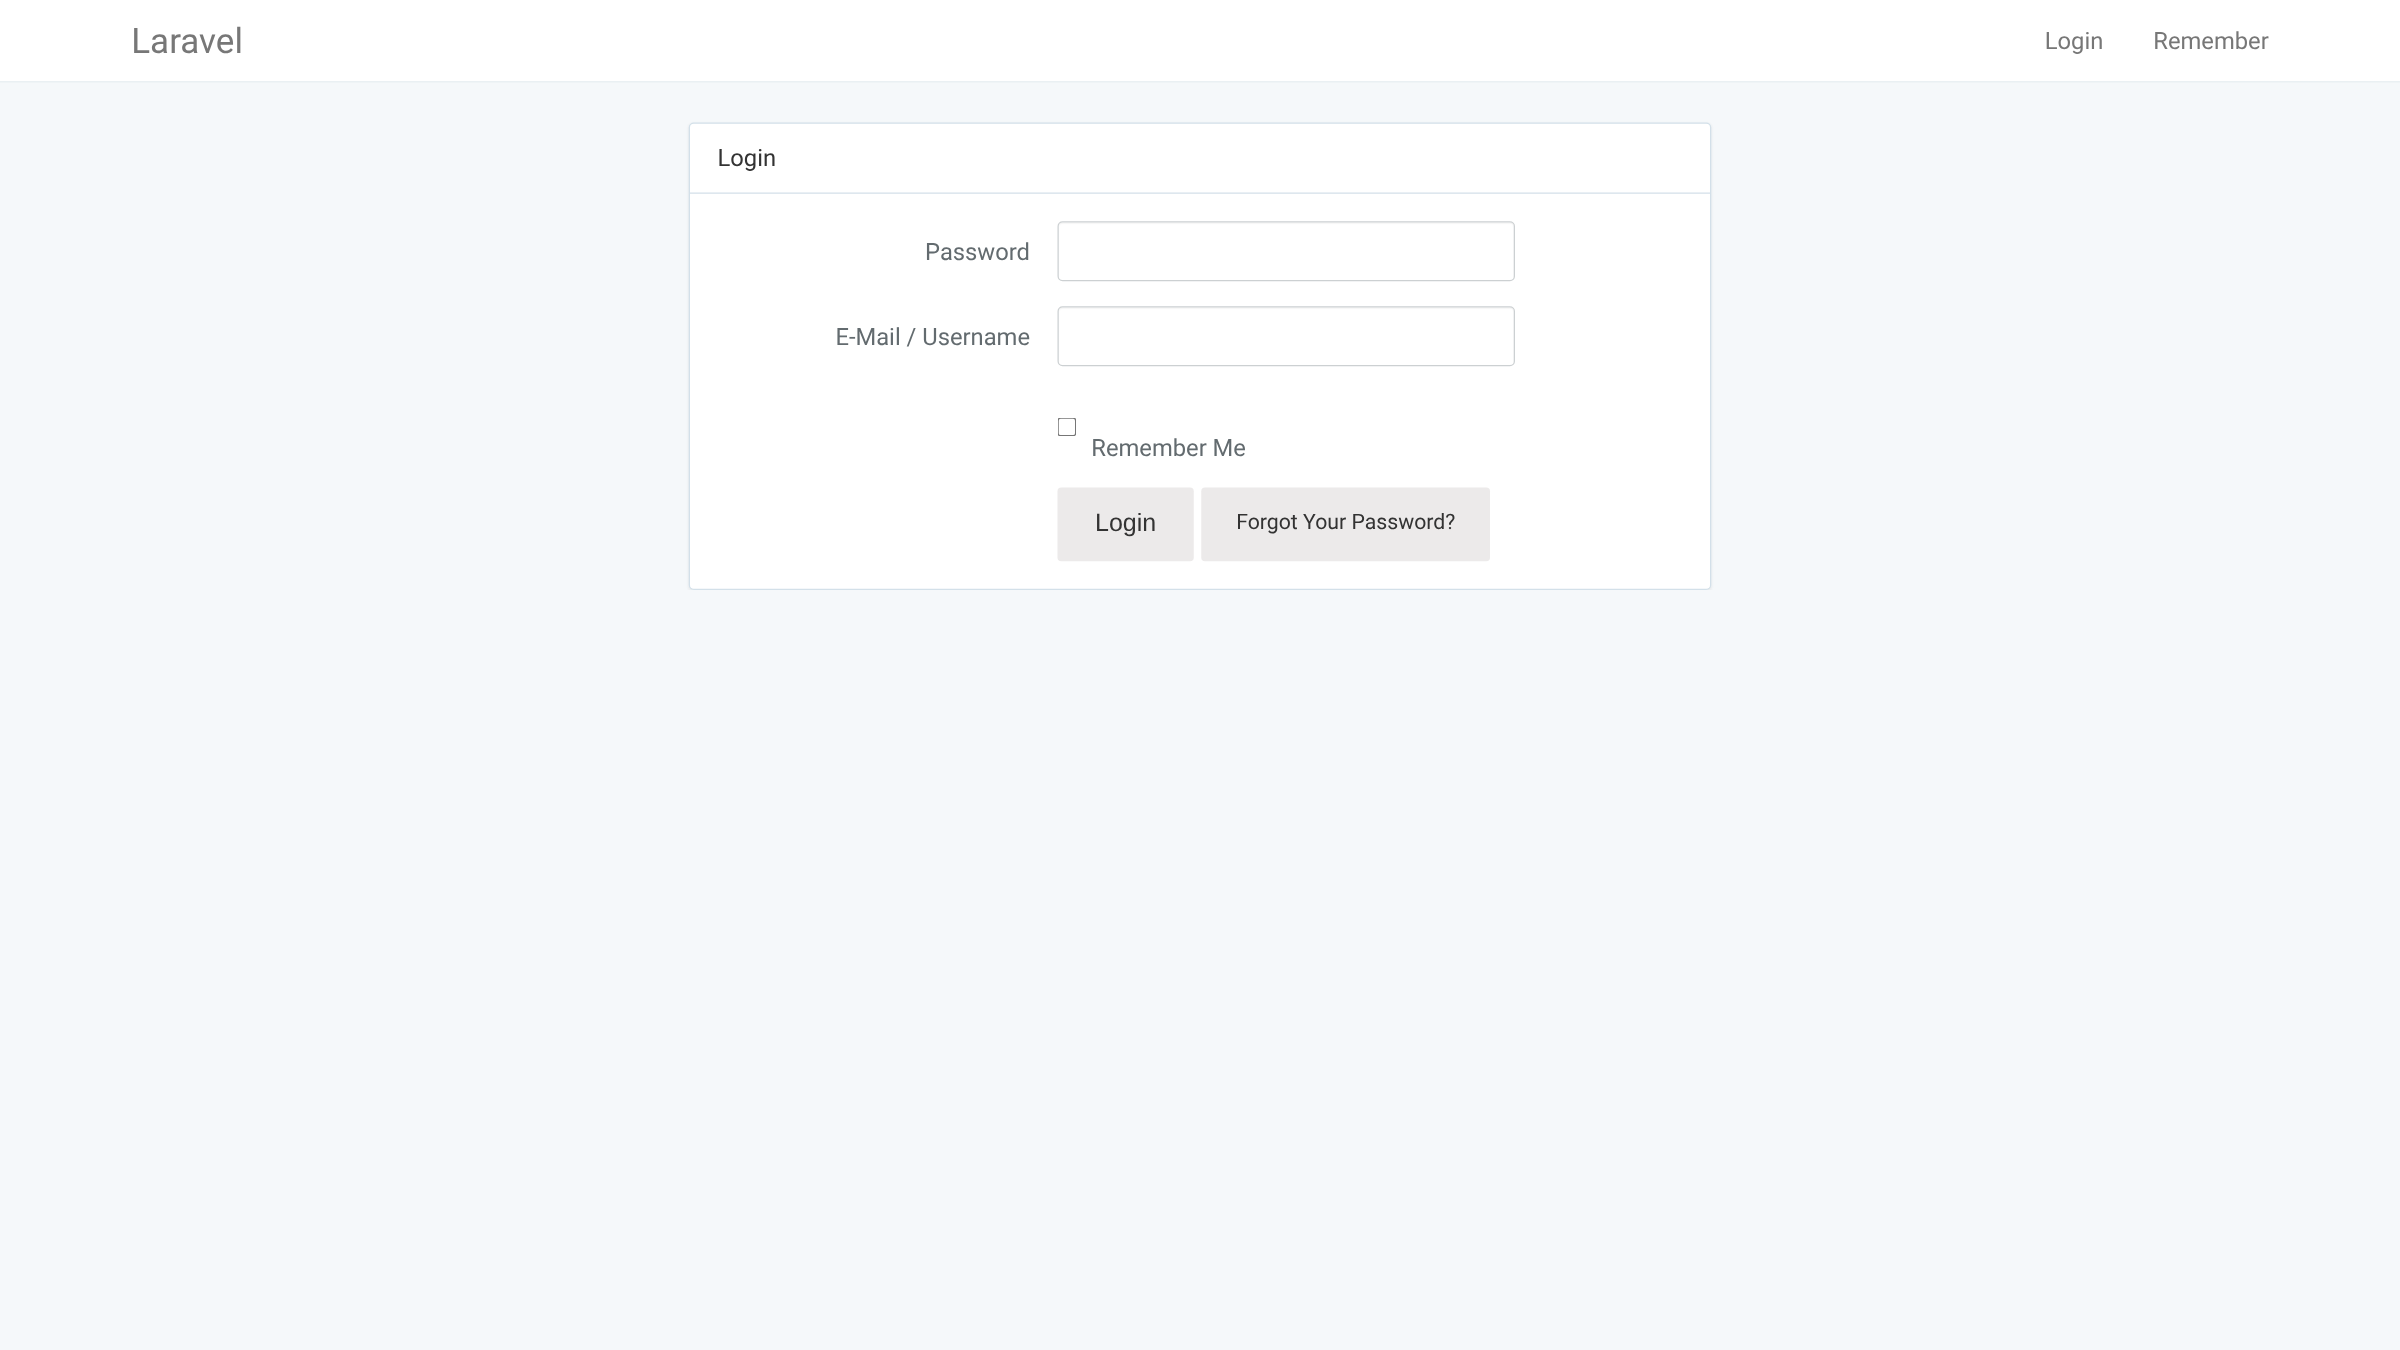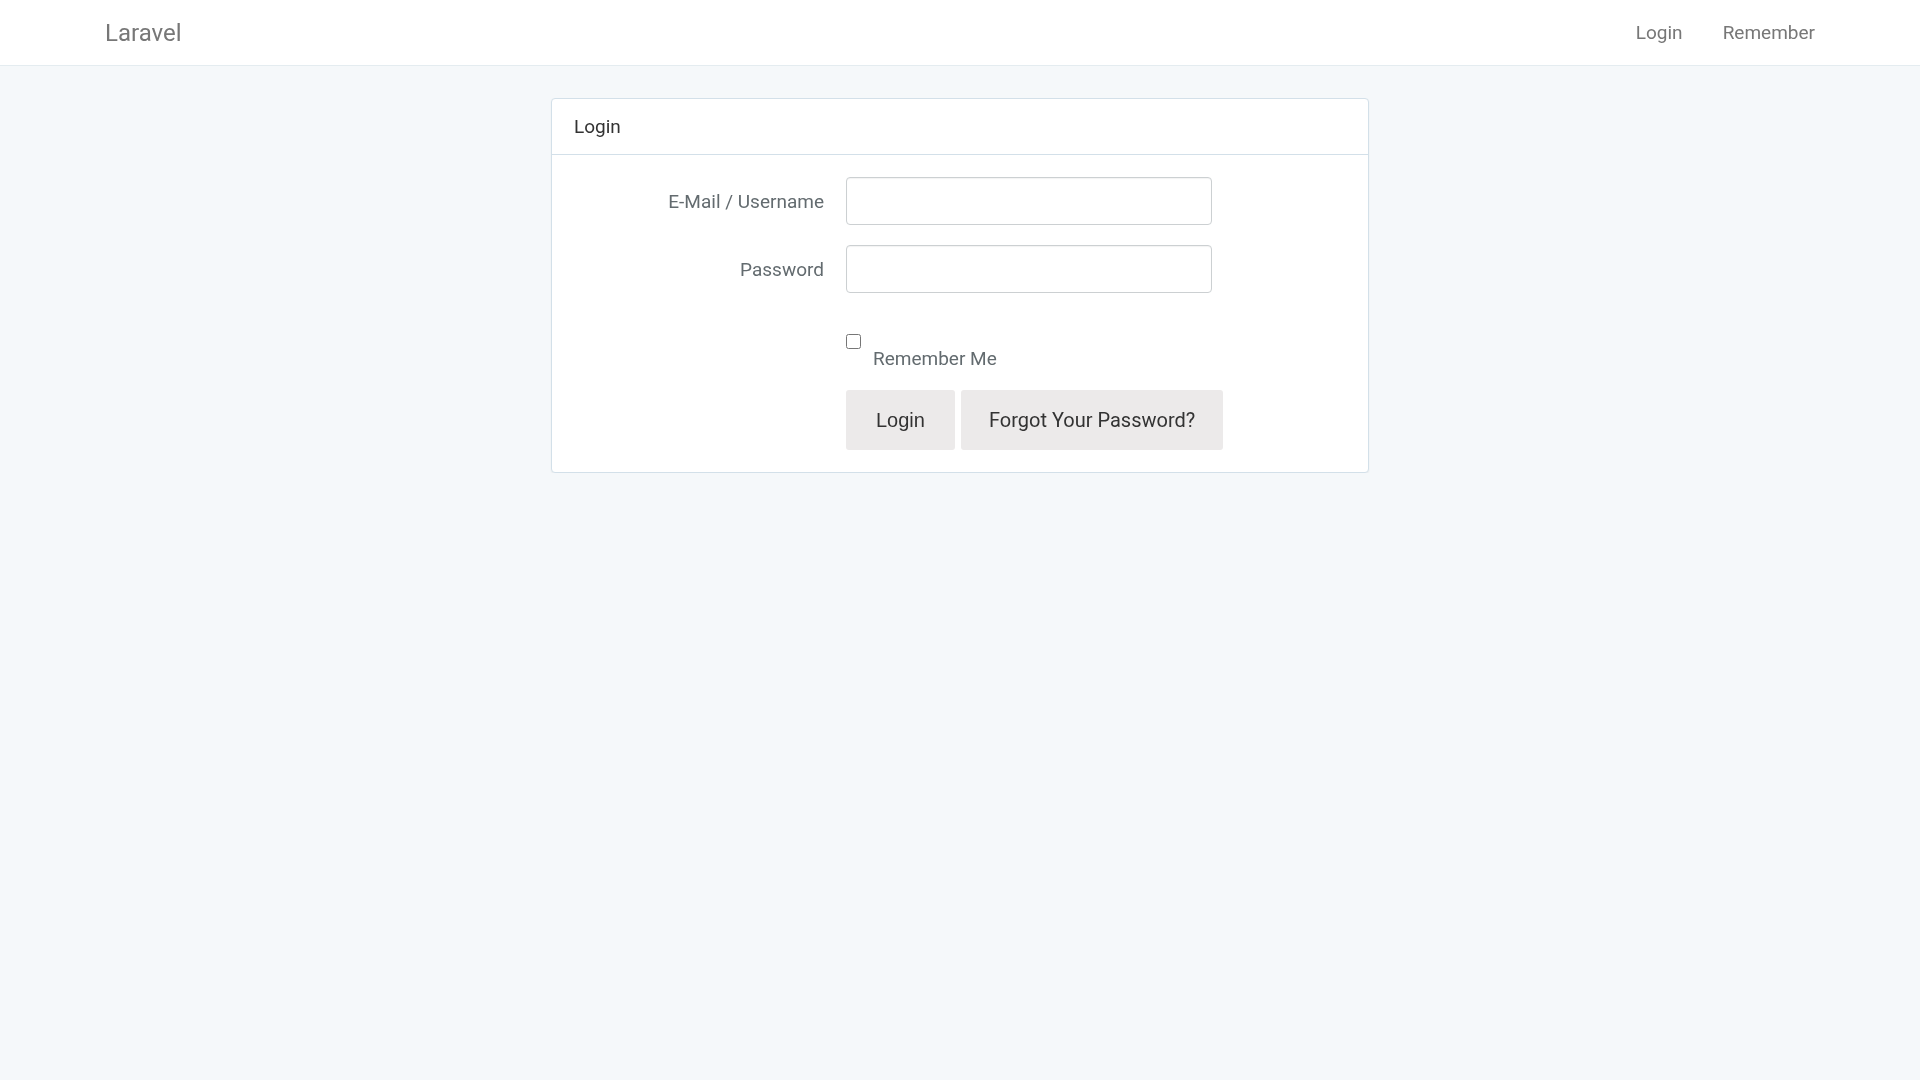--- a/index.html
+++ b/index.html
@@ -19,21 +19,21 @@
     .navbar {
       background-color: #ffffff;
       border-bottom: 1px solid #e4ecf0;
       height: 66px;
       display: flex;
       align-items: center;
       padding: 0 105px;
     }
 
     .navbar-brand {
-      font-size: 24px;
+      font-size: 28px;
       color: #777;
       text-decoration: none;
       font-weight: 400;
       cursor: pointer;
     }
 
     .navbar-nav {
       margin-left: auto;
       display: flex;
       gap: 40px;
@@ -135,21 +135,21 @@
       border: none;
       border-radius: 3px;
       cursor: pointer;
       background-color: #eceaea;
       color: #333;
       font-weight: 400;
     }
 
     .btn-link {
       padding: 18px 28px;
-      font-size: 20px;
+      font-size: 17px;
       background-color: #eceaea;
       color: #333;
       border: none;
       border-radius: 3px;
       cursor: pointer;
       text-decoration: none;
       display: inline-block;
     }
   </style>
 </head>
@@ -162,27 +162,27 @@
     <a class="nav-link">Remember</a>
   </div>
 </nav>
 
 <div class="container">
   <div class="panel">
     <div class="panel-heading">Login</div>
     <div class="panel-body">
 
       <div class="form-group">
-        <label class="control-label">E-Mail / Username</label>
-        <input type="text" class="form-control" value="" style="">
+        <label class="control-label">Password</label>
+        <input type="password" class="form-control" value="" style="">
       </div>
 
       <div class="form-group">
-        <label class="control-label">Password</label>
-        <input type="password" class="form-control" value="" style="">
+        <label class="control-label">E-Mail / Username</label>
+        <input type="text" class="form-control" value="" style="">
       </div>
 
       <div class="form-group">
         <div class="checkbox-wrapper">
           <input type="checkbox" style="">
           <label class="checkbox-label">Remember Me</label>
         </div>
       </div>
 
       <div class="button-row">

